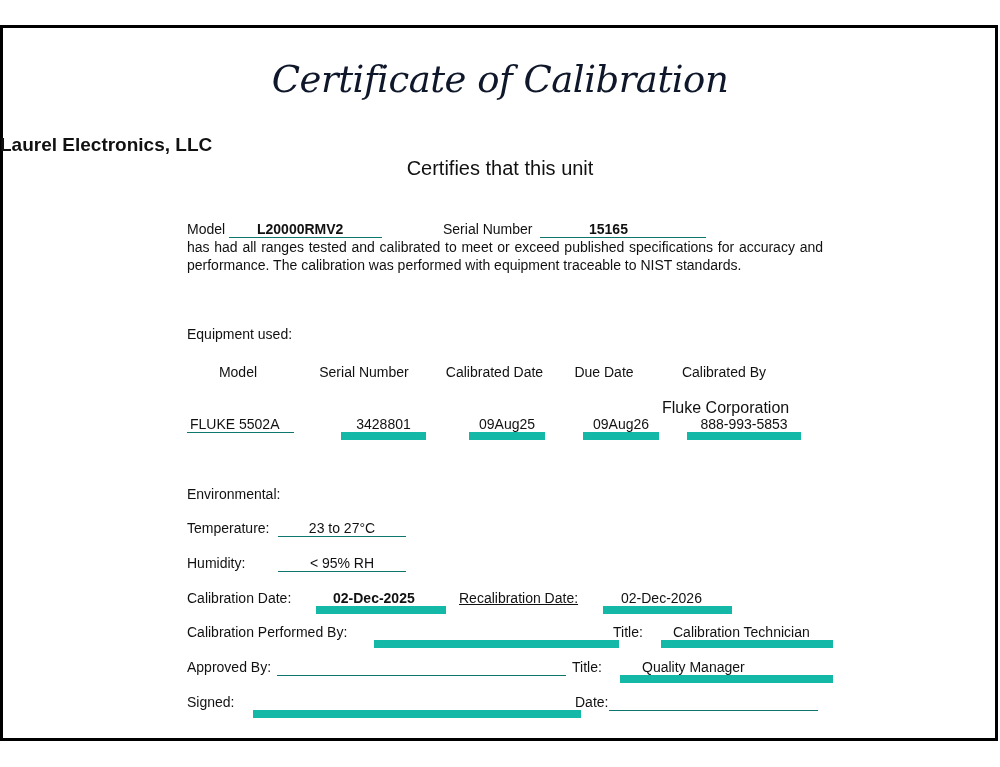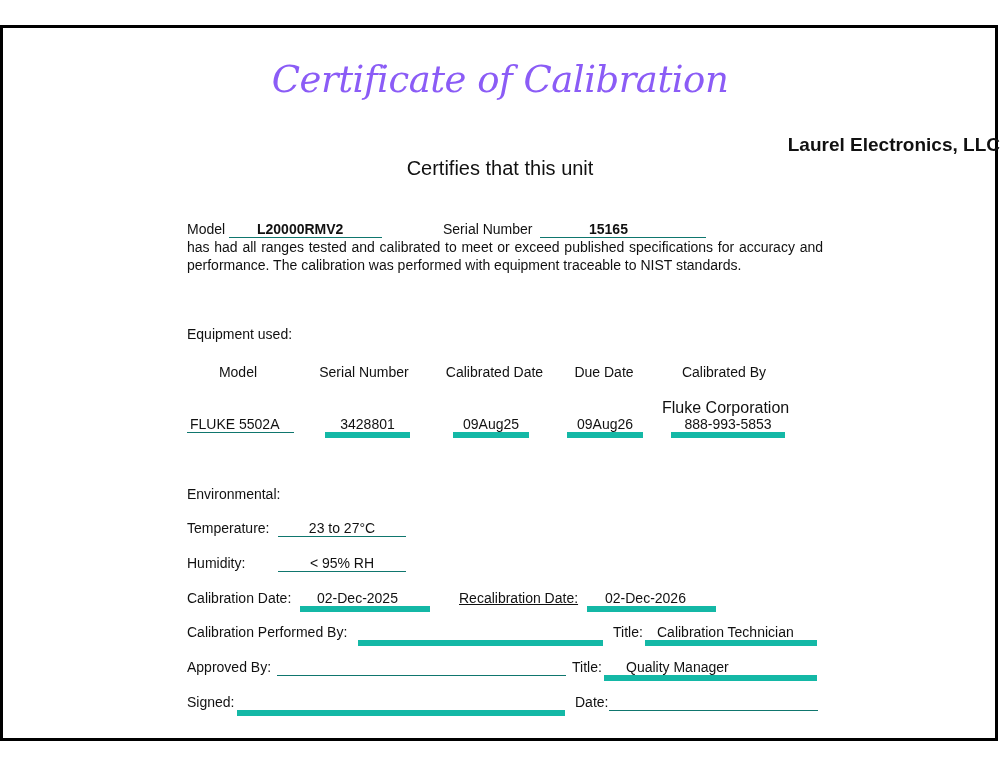--- a/index.html
+++ b/index.html
@@ -3,26 +3,26 @@
 <meta charset="utf-8">
 <style>
   html, body { margin:0; padding:0; background:#ffffff; }
   body { width:1000px; height:767px; position:relative; overflow:hidden;
          font-family:"Liberation Sans", sans-serif; color:#111; }
   .frame { position:absolute; left:0; top:25px; width:992px; height:710px;
            border:3px solid #000; background:#fff; }
   .abs { position:absolute; white-space:nowrap; }
   .title { left:0; width:1000px; top:58px; text-align:center;
            font-family:"DejaVu Serif", serif; font-style:italic; font-size:37px;
-           letter-spacing:-0.5px; color:#8b5cf6; }
-  .company { left:0; width:1000px; top:134px; text-align:right; font-size:19px; font-weight:bold; }
+           letter-spacing:-0.5px; color:#0f172a; }
+  .company { left:0; width:1000px; top:134px; text-align:left; font-size:19px; font-weight:bold; }
   .certifies { left:0; width:1000px; top:157px; text-align:center; font-size:20px; }
   .lbl { font-size:14px; }
   .fld { position:absolute; border-bottom:1px solid #0f766e; text-align:center; font-size:14px; line-height:16px; height:16px; }
-  .fld.dark { border-bottom:6px solid #14b8a6; }
+  .fld.dark { border-bottom:8px solid #14b8a6;margin-left:16px; }
   .bold { font-weight:bold; }
   .para { left:187px; top:238px; width:636px; font-size:14px; line-height:18px; white-space:normal; text-align:justify; }
   .th { font-size:14px; text-align:center; }
   .by2 { font-size:16px; text-align:right; line-height:17px; }
 </style>
 </head>
 <body>
 
 <div class="frame"></div>
 
@@ -52,21 +52,21 @@
 <div class="abs by2" style="left:662px;top:399px;width:125px;">Fluke Corporation</div>
 <div class="fld dark" style="left:671px;top:416px;width:114px;"><span>888-993-5853</span></div>
 
 <div class="abs lbl" style="left:187px;top:486px;">Environmental:</div>
 <div class="abs lbl" style="left:187px;top:520px;">Temperature:</div>
 <div class="fld" style="left:278px;top:520px;width:128px;"><span>23 to 27°C</span></div>
 <div class="abs lbl" style="left:187px;top:555px;">Humidity:</div>
 <div class="fld" style="left:278px;top:555px;width:128px;"><span>&lt; 95% RH</span></div>
 
 <div class="abs lbl" style="left:187px;top:590px;">Calibration Date:</div>
-<div class="fld dark" style="left:300px;top:590px;width:130px;text-align:left;"><span style="padding-left:17px;">02-Dec-2025</span></div>
+<div class="fld dark" style="left:300px;top:590px;width:130px;text-align:left;"><span style="padding-left:17px;font-weight:bold;">02-Dec-2025</span></div>
 <div class="abs lbl" style="left:459px;top:590px;text-decoration:underline;">Recalibration Date:</div>
 <div class="fld dark" style="left:587px;top:590px;width:129px;text-align:left;"><span style="padding-left:18px;text-align:right;">02-Dec-2026</span></div>
 
 <div class="abs lbl" style="left:187px;top:624px;">Calibration Performed By:</div>
 <div class="fld dark" style="left:358px;top:624px;width:245px;"><span></span></div>
 <div class="abs lbl" style="left:613px;top:624px;">Title:</div>
 <div class="fld dark" style="left:645px;top:624px;width:172px;text-align:left;"><span style="padding-left:12px;">Calibration Technician</span></div>
 
 <div class="abs lbl" style="left:187px;top:659px;">Approved By:</div>
 <div class="fld" style="left:277px;top:659px;width:289px;"><span></span></div>

